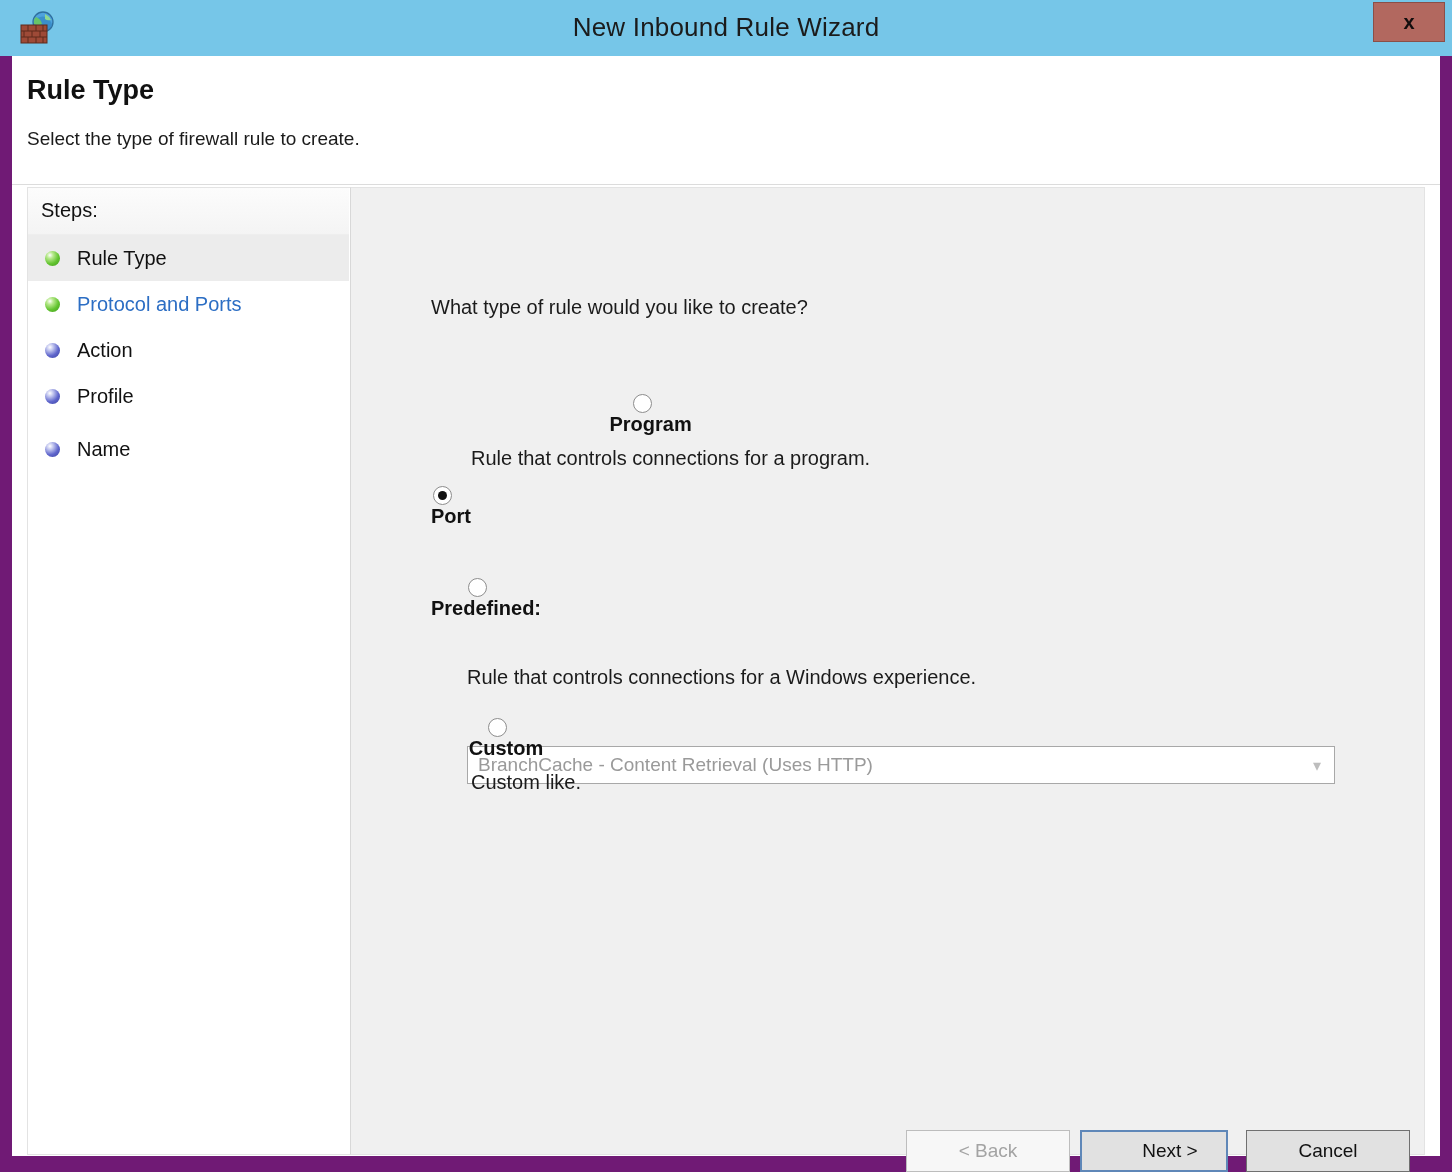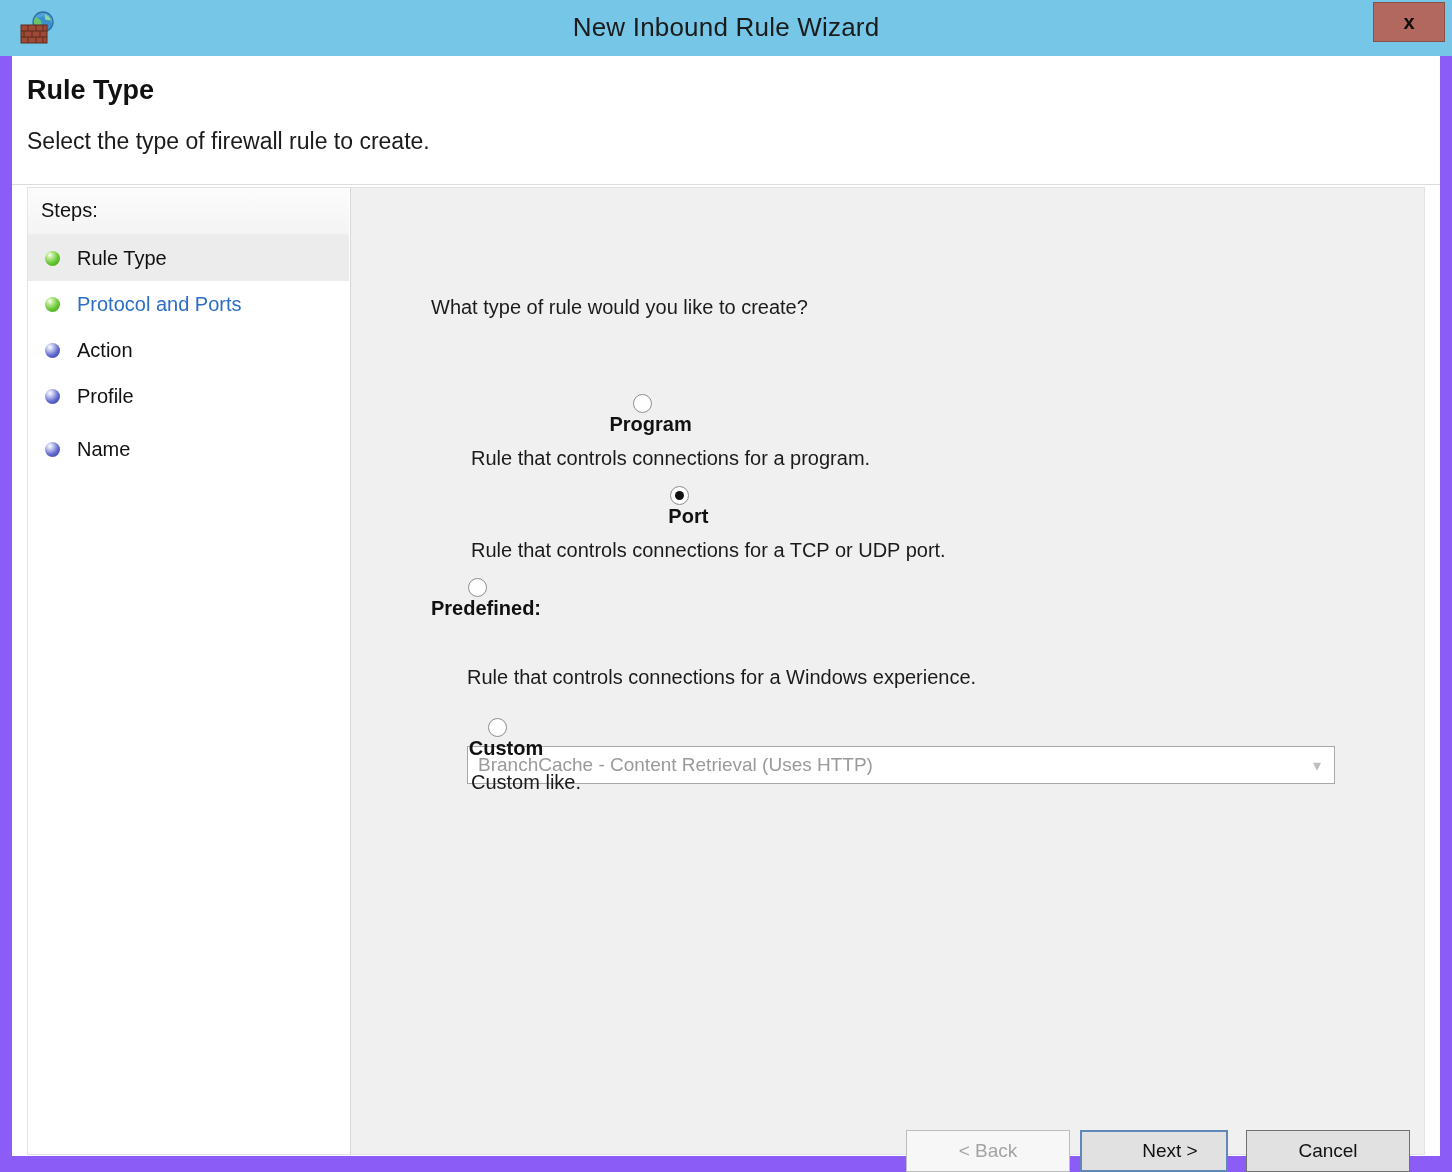--- a/index.html
+++ b/index.html
@@ -13,21 +13,21 @@
     font-family: "Liberation Sans", sans-serif;
     overflow: hidden;
   }
 
   
   .window {
     position: absolute;
     left: 0; top: 0;
     width: 1452px;
     height: 1172px;
-    background: #8b5cf6;           
+    background: #701a75;           
     box-sizing: border-box;
   }
 
   
   .titlebar {
     position: absolute;
     left: 0; top: 0;
     width: 1452px;
     height: 56px;
     background: #76c6e8;
@@ -95,21 +95,21 @@
     left: 15px;
     top: 19px;
     font-size: 27px;
     font-weight: bold;
     color: #111111;
   }
   .header-subtitle {
     position: absolute;
     left: 15px;
     top: 72px;
-    font-size: 23px;
+    font-size: 19px;
     color: #1b1b1b;
   }
 
   
   .body-area {
     position: absolute;
     left: 0;
     top: 130px;
     width: 1428px;
     height: 970px;
@@ -386,21 +386,20 @@
             <span class="option-title">Program</span>
           </div>
           <div class="option-desc">Rule that controls connections for a program.</div>
         </div>
 
         <div class="option" style="top:298px;">
           <div class="option-head">
             <span class="radio checked"></span>
             <span class="option-title">Port</span>
           </div>
-          <div class="option-desc">Rule that controls connections for a TCP or UDP port.</div>
         </div>
 
         <div class="option" style="top:390px;">
           <div class="option-head">
             <span class="radio"></span>
             <span class="option-title">Predefined:</span>
           </div>
         </div>
 
         <div class="combo">

